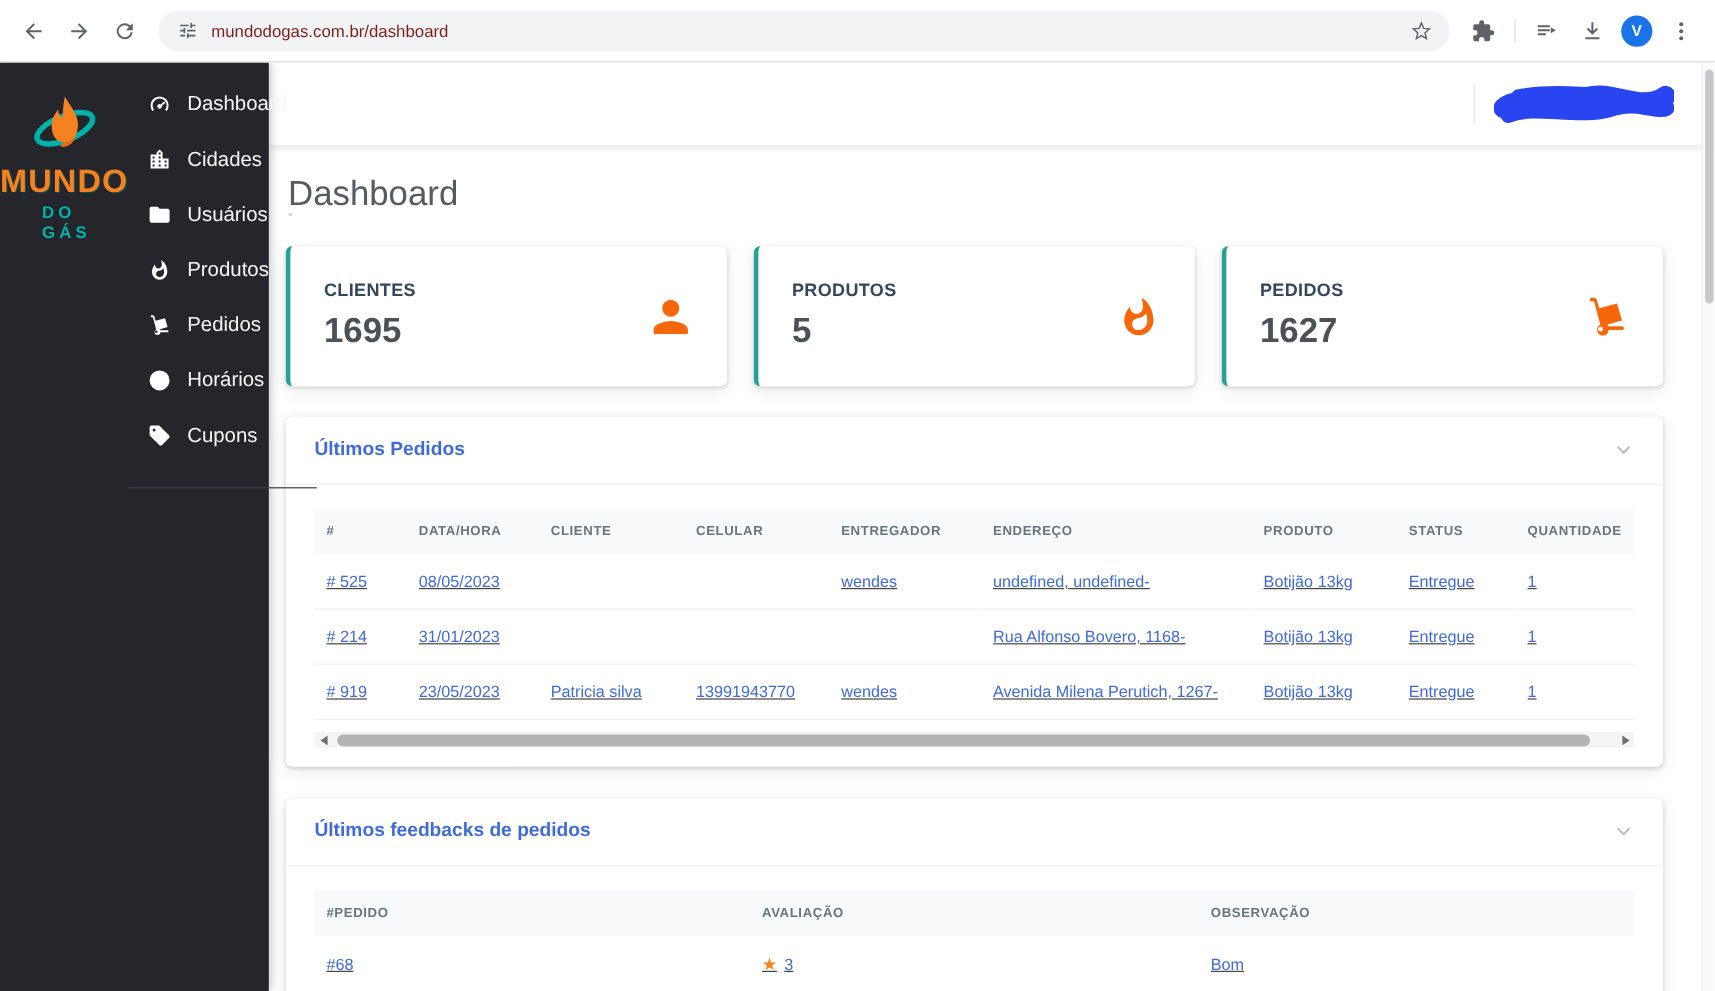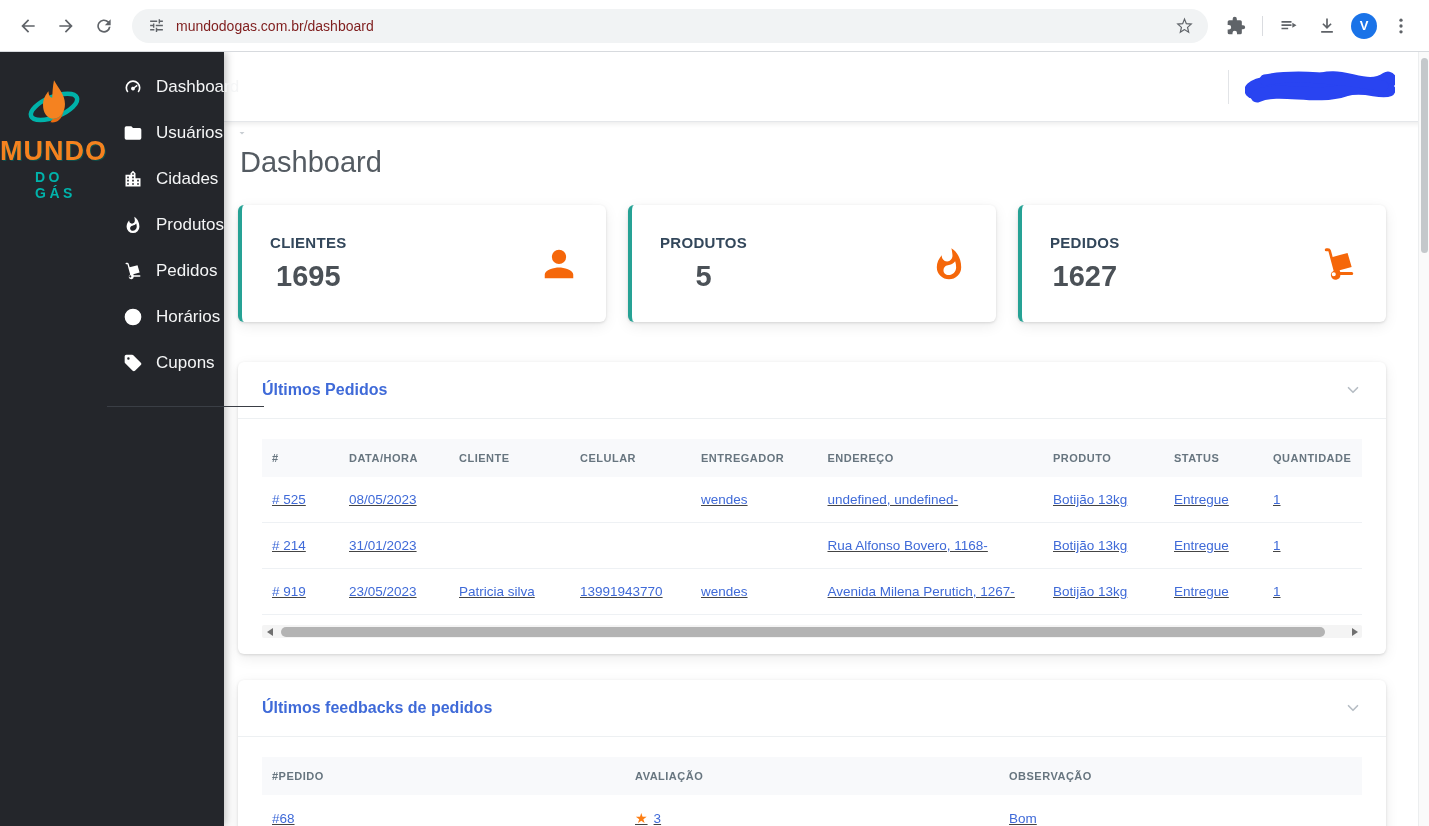--- a/index.html
+++ b/index.html
@@ -44,24 +44,24 @@
 
   
   .main{flex:1;display:flex;flex-direction:column;min-width:0;background:#fff;}
   .topbar{height:70px;background:#fff;border-bottom:1px solid #e5e7ea;box-shadow:0 2px 5px rgba(0,0,0,.08);display:flex;align-items:center;justify-content:flex-end;padding-right:34px;position:relative;z-index:5;}
   .topbar-sep{width:1px;height:34px;background:#e2e4e7;margin-right:16px;}
   .scribble{width:150px;height:42px;}
 
   .content{flex:1;padding:22px 43px 0 14px;overflow:hidden;position:relative;}
   .page-title{font-size:29px;font-weight:400;color:#545b62;margin:2px 0 26px 2px;}
 
-  .stats-row{display:flex;gap:22px;margin-bottom:40px;}
+  .stats-row{display:flex;gap:22px;margin-bottom:25px;}
   .stat-card{flex:1;background:#fff;border-left:4px solid var(--teal);border-radius:6px;box-shadow:0 1px 3px rgba(0,0,0,.13),0 4px 14px rgba(0,0,0,.08);padding:22px 28px;height:117px;display:flex;align-items:center;justify-content:space-between;}
   .stat-label{font-size:15px;font-weight:700;color:#33475b;letter-spacing:.3px;}
-  .stat-value{font-size:29px;font-weight:700;color:#4b5157;margin-top:9px;text-align:center;}
+  .stat-value{font-size:29px;font-weight:700;color:#4b5157;margin-top:9px;}
   .stat-icon{width:38px;height:38px;color:var(--orange);flex-shrink:0;}
   .stat-icon svg{width:100%;height:100%;fill:currentColor;}
 
   .card{background:#fff;border-radius:6px;box-shadow:0 1px 3px rgba(0,0,0,.13),0 4px 14px rgba(0,0,0,.08);margin-bottom:26px;}
   .card-header{display:flex;align-items:center;justify-content:space-between;padding:19px 24px;border-bottom:1px solid #edf0f2;}
   .card-title{color:var(--accent-blue);font-size:16px;font-weight:700;}
   .collapse-chevron{width:18px;height:18px;color:#b6bdc4;cursor:pointer;display:flex;}
   .collapse-chevron svg{width:100%;height:100%;}
   .card-body{padding:20px 24px 16px;}
 
@@ -161,37 +161,37 @@
         <span class="mi-icon">
           <svg viewBox="0 0 24 24">
               <path d="M12 4a9 9 0 0 0-9 9 9 9 0 0 0 2 5.7l1.5-1.3A7 7 0 0 1 5 13a7 7 0 0 1 14 0 7 7 0 0 1-1.5 4.4l1.5 1.3A9 9 0 0 0 21 13a9 9 0 0 0-9-9zm4.5 5.2L13.2 12a2.3 2.3 0 1 0 1 1.3l3.5-2.6-1.2-1.5z"></path>
             </svg>
         </span>
         <span>Dashboard</span>
       </div>
       <div class="menu-item">
         <span class="mi-icon">
           <svg viewBox="0 0 24 24">
+              <path d="M15 11V5l-3-3-3 3v2H3v14h18V11h-6zM7 19H5v-2h2v2zm0-4H5v-2h2v2zm0-4H5V9h2v2zm6 8h-2v-2h2v2zm0-4h-2v-2h2v2zm0-4h-2V9h2v2zm0-4h-2V5h2v2zm6 12h-2v-2h2v2zm0-4h-2v-2h2v2z"></path>
+            </svg>
+        </span>
+        <span>Cidades</span>
+      </div>
+      <div class="menu-item">
+        <span class="mi-icon">
+          <svg viewBox="0 0 24 24">
               <path d="M10 4l2 2h8a2 2 0 0 1 2 2v10a2 2 0 0 1-2 2H4a2 2 0 0 1-2-2V6a2 2 0 0 1 2-2h6z"></path>
             </svg>
         </span>
         <span>Usuários</span>
         <span class="mi-caret">
           <svg viewBox="0 0 24 24">
               <path d="M7 10l5 5 5-5z"></path>
             </svg>
         </span>
-      </div>
-      <div class="menu-item">
-        <span class="mi-icon">
-          <svg viewBox="0 0 24 24">
-              <path d="M15 11V5l-3-3-3 3v2H3v14h18V11h-6zM7 19H5v-2h2v2zm0-4H5v-2h2v2zm0-4H5V9h2v2zm6 8h-2v-2h2v2zm0-4h-2v-2h2v2zm0-4h-2V9h2v2zm0-4h-2V5h2v2zm6 12h-2v-2h2v2zm0-4h-2v-2h2v2z"></path>
-            </svg>
-        </span>
-        <span>Cidades</span>
       </div>
       <div class="menu-item">
         <span class="mi-icon">
           <svg viewBox="0 0 24 24">
               <path d="M13.5 2s.7 2.6.7 4.7c0 2-1.3 3.7-3.4 3.7S7.4 8.7 7.4 6.7l.1-.4C5.5 8.7 4.3 11.2 4.3 14a7.7 7.7 0 1 0 15.4 0c0-5.2-2.5-9.9-6.2-12zM11.7 19c-1.8 0-3.2-1.4-3.2-3.1 0-1.6 1-2.8 2.8-3.1 1.8-.4 3.6-1.2 4.6-2.6.4 1.3.6 2.6.6 4 0 2.7-2.2 4.8-4.8 4.8z"></path>
             </svg>
         </span>
         <span>Produtos</span>
       </div>
       <div class="menu-item">

